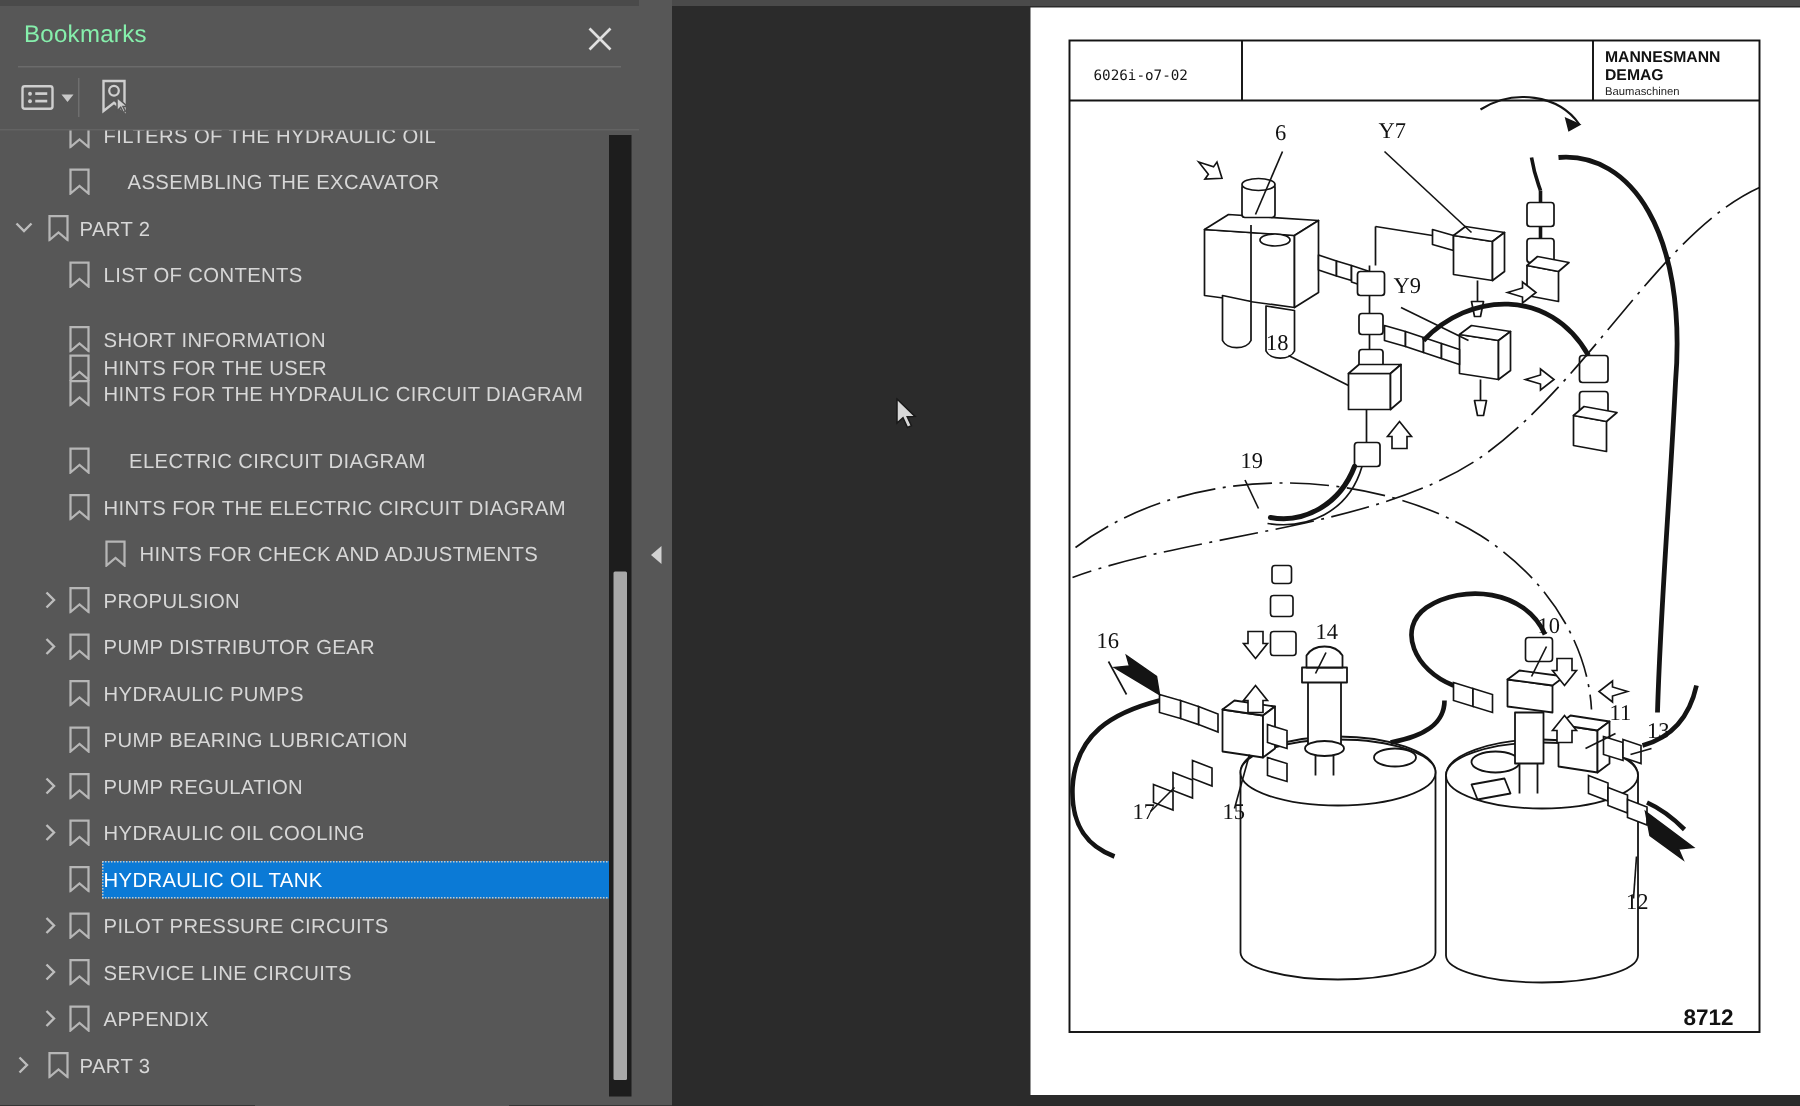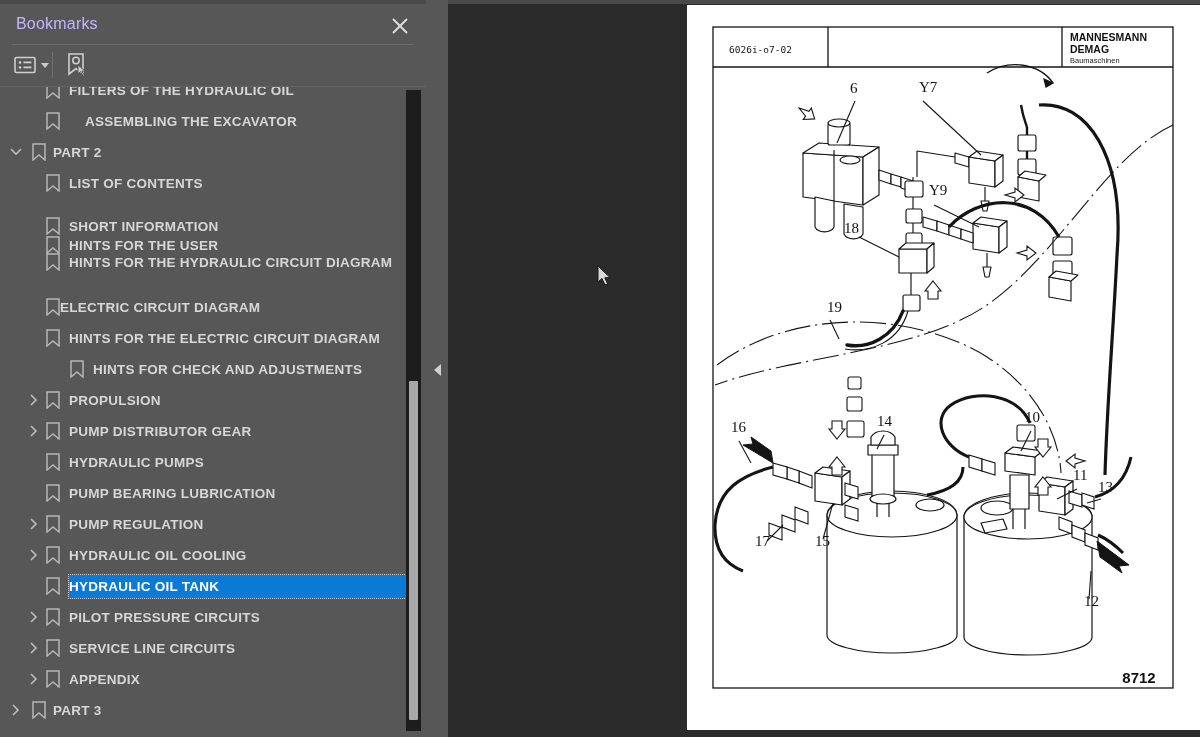--- a/index.html
+++ b/index.html
@@ -20,21 +20,21 @@
   .panel-topline {
     position: absolute; left: 0; top: 0; width: 426px; height: 4px;
     background: #4a4a4a;
   }
   .panel-header {
     position: absolute; left: 0; top: 4px;
     width: 426px; height: 40px;
   }
   .panel-title {
     position: absolute; left: 16px; top: 11px;
-    font-size: 16px; color: #c4b5fd; letter-spacing: .2px;
+    font-size: 16px; color: #86efac; letter-spacing: .2px;
   }
   .panel-close {
     position: absolute; right: 16px; top: 12px;
     width: 20px; height: 20px; cursor: pointer;
   }
   .panel-close svg { display: block; }
   .header-rule {
     position: absolute; left: 12px; top: 44px;
     width: 402px; height: 1px; background: #6b6b6b;
   }
@@ -62,21 +62,20 @@
   .toolbar-rule {
     position: absolute; left: 0; top: 86px;
     width: 426px; height: 1px; background: #636363;
   }
 
   
   .tree {
     position: absolute; left: 0; top: 87px;
     width: 426px; height: 650px;
     overflow: hidden;
-    font-weight: bold;
   }
   .row {
     position: absolute; left: 0; width: 410px; height: 31px;
     display: flex; align-items: center;
     cursor: pointer;
   }
   .twisty {
     position: absolute; width: 16px; height: 16px;
     display: flex; align-items: center; justify-content: center;
     cursor: pointer;
@@ -229,21 +228,21 @@
         <div class="row" style="top: 160px;">
           <div class="bm-icon" style="left: 46px; top: 6px;"><svg width="14" height="18" viewBox="0 0 14 18">
               <path d="M1 1 H13 V17 L7 12 L1 17 Z" fill="none" stroke="#b6b6b6" stroke-width="1.5"></path>
             </svg></div>
           <div class="row-label" style="left: 69px;">HINTS FOR THE HYDRAULIC CIRCUIT DIAGRAM</div>
         </div>
         <div class="row" style="top: 205px;">
           <div class="bm-icon" style="left: 46px; top: 6px;"><svg width="14" height="18" viewBox="0 0 14 18">
               <path d="M1 1 H13 V17 L7 12 L1 17 Z" fill="none" stroke="#b6b6b6" stroke-width="1.5"></path>
             </svg></div>
-          <div class="row-label" style="left: 60px; text-align: right;">ELECTRIC CIRCUIT DIAGRAM</div>
+          <div class="row-label" style="left: 86px; text-align: right;">ELECTRIC CIRCUIT DIAGRAM</div>
         </div>
         <div class="row" style="top: 236px;">
           <div class="bm-icon" style="left: 46px; top: 6px;"><svg width="14" height="18" viewBox="0 0 14 18">
               <path d="M1 1 H13 V17 L7 12 L1 17 Z" fill="none" stroke="#b6b6b6" stroke-width="1.5"></path>
             </svg></div>
           <div class="row-label" style="left: 69px;">HINTS FOR THE ELECTRIC CIRCUIT DIAGRAM</div>
         </div>
         <div class="row" style="top: 267px; margin-left: 24px;">
           <div class="bm-icon" style="left: 46px; top: 6px;"><svg width="14" height="18" viewBox="0 0 14 18">
               <path d="M1 1 H13 V17 L7 12 L1 17 Z" fill="none" stroke="#b6b6b6" stroke-width="1.5"></path>

